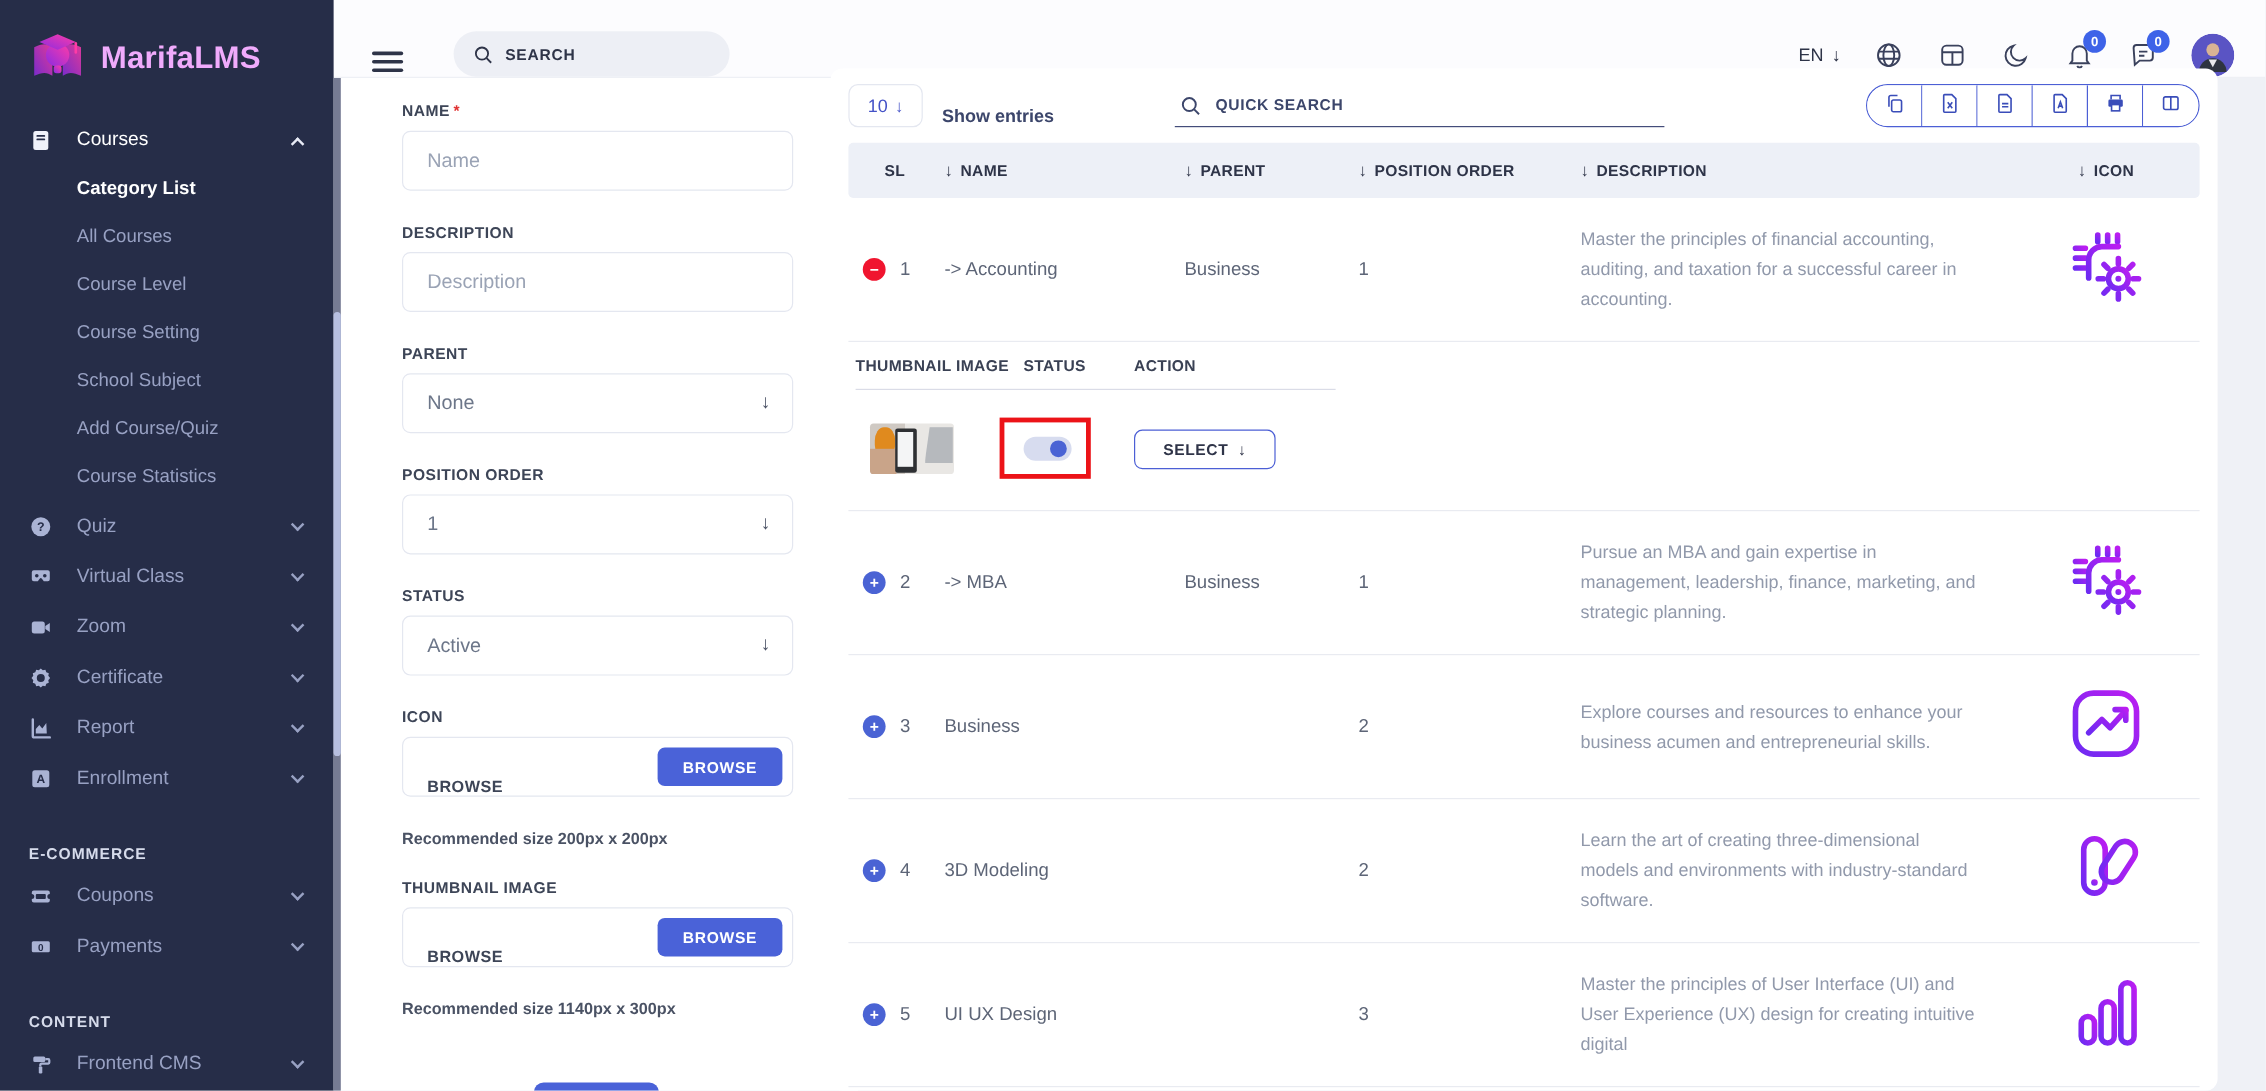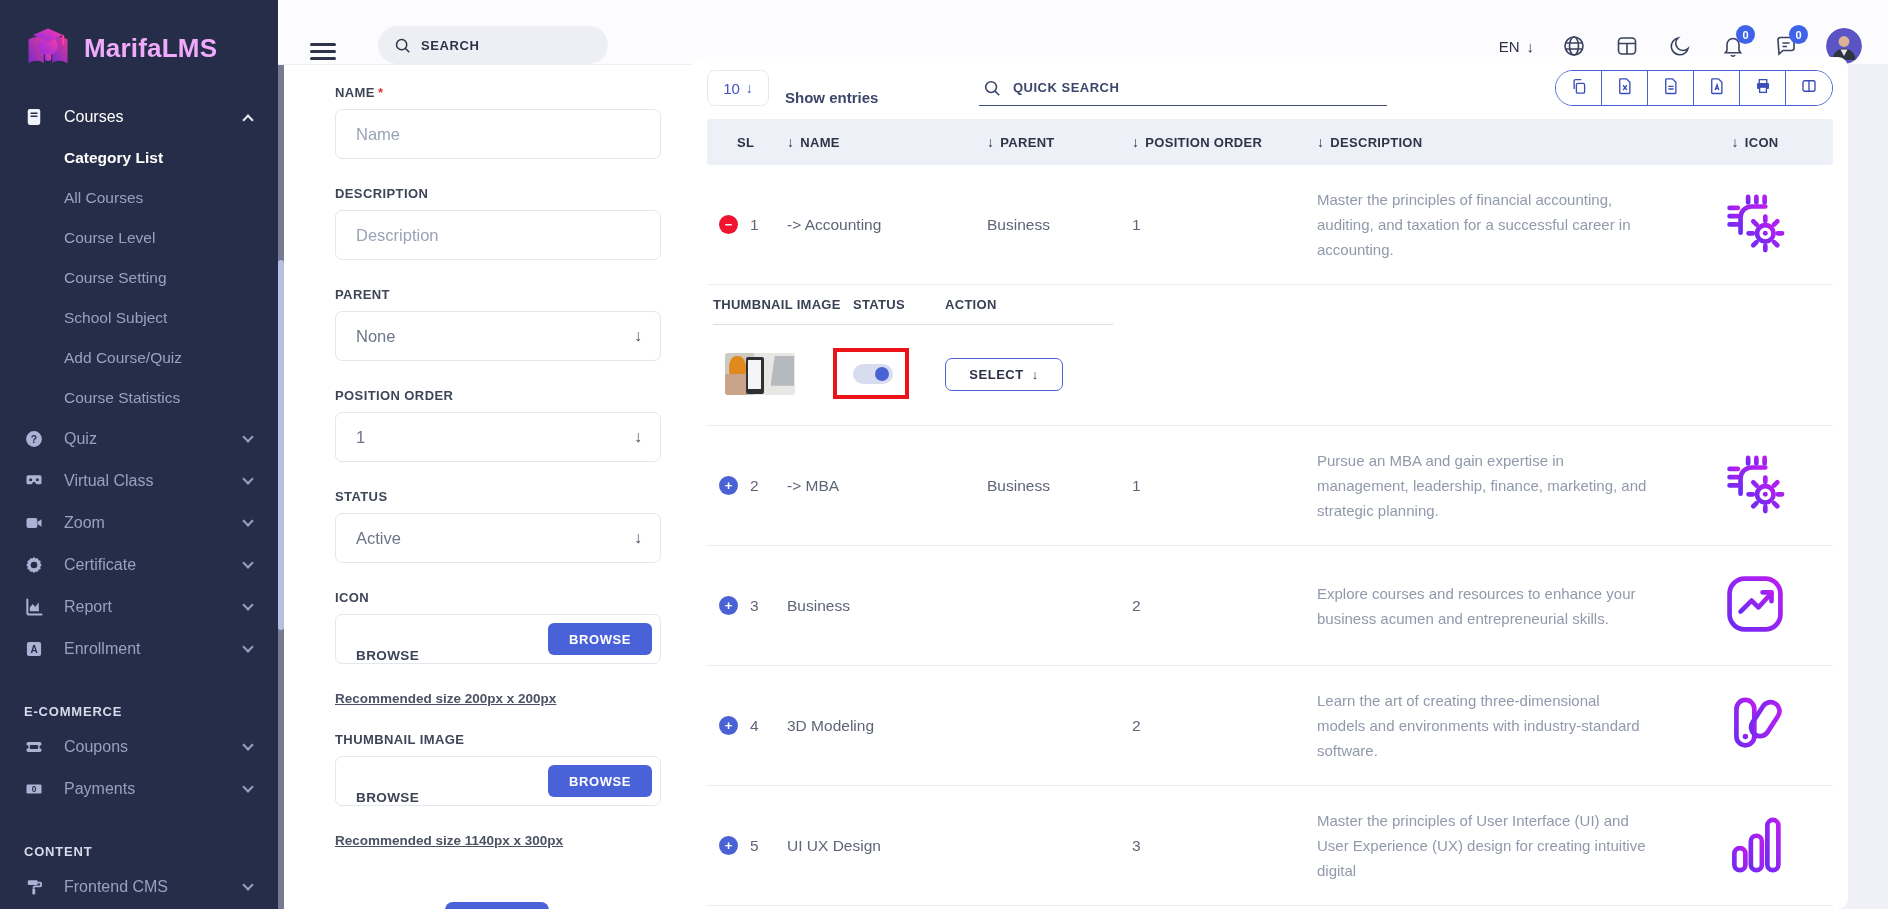--- a/index.html
+++ b/index.html
@@ -67,21 +67,21 @@
                 font-family:"Liberation Sans", sans-serif; background:transparent; }
   .fbox input::placeholder { color:#9aa3b5; }
   .fbox .selval { font-size:16.5px; color:#6c7689; }
   .fbox .selarrow { position:absolute; right:18px; color:#4a5164; font-size:16px; }
   .filebox { position:relative; width:326px; height:50px; border:1px solid #e4e7f0; border-radius:7px;
              display:flex; align-items:flex-end; padding:0 20px; }
   .filebox .ftext { font-size:13.5px; font-weight:bold; color:#3d4557; letter-spacing:.4px; }
   .browse-btn { position:absolute; right:8px; top:8px; bottom:8px; width:104px; background:#4a62d8;
                 color:#ffffff; border:none; border-radius:6px; font-size:13px; font-weight:bold;
                 letter-spacing:.6px; cursor:pointer; font-family:"Liberation Sans", sans-serif; }
-  .fhint { margin-top:20px; margin-bottom:26px; font-size:13.5px; font-weight:bold; color:#4a5264;text-decoration:underline; }
+  .fhint { margin-top:20px; margin-bottom:26px; font-size:13.5px; font-weight:bold; color:#4a5264; }
   .save-btn { margin-top:28px; margin-left:110px; width:104px; height:46px; background:#4a62d8;
               border:none; border-radius:8px; cursor:pointer; }
 
   
   .table-card { position:absolute; left:692px; top:57px; width:1156px; height:852px; background:#ffffff;
                 border-radius:10px; padding:13px 15px 0 15px; overflow:hidden; }
   .controls { display:flex; align-items:flex-end; }
   .entries-box { width:62px; height:36px; border:1px solid #e4e7f0; border-radius:8px;
                  display:flex; align-items:center; justify-content:center; gap:6px;
                  color:#4452c7; font-size:15px; cursor:pointer; }

